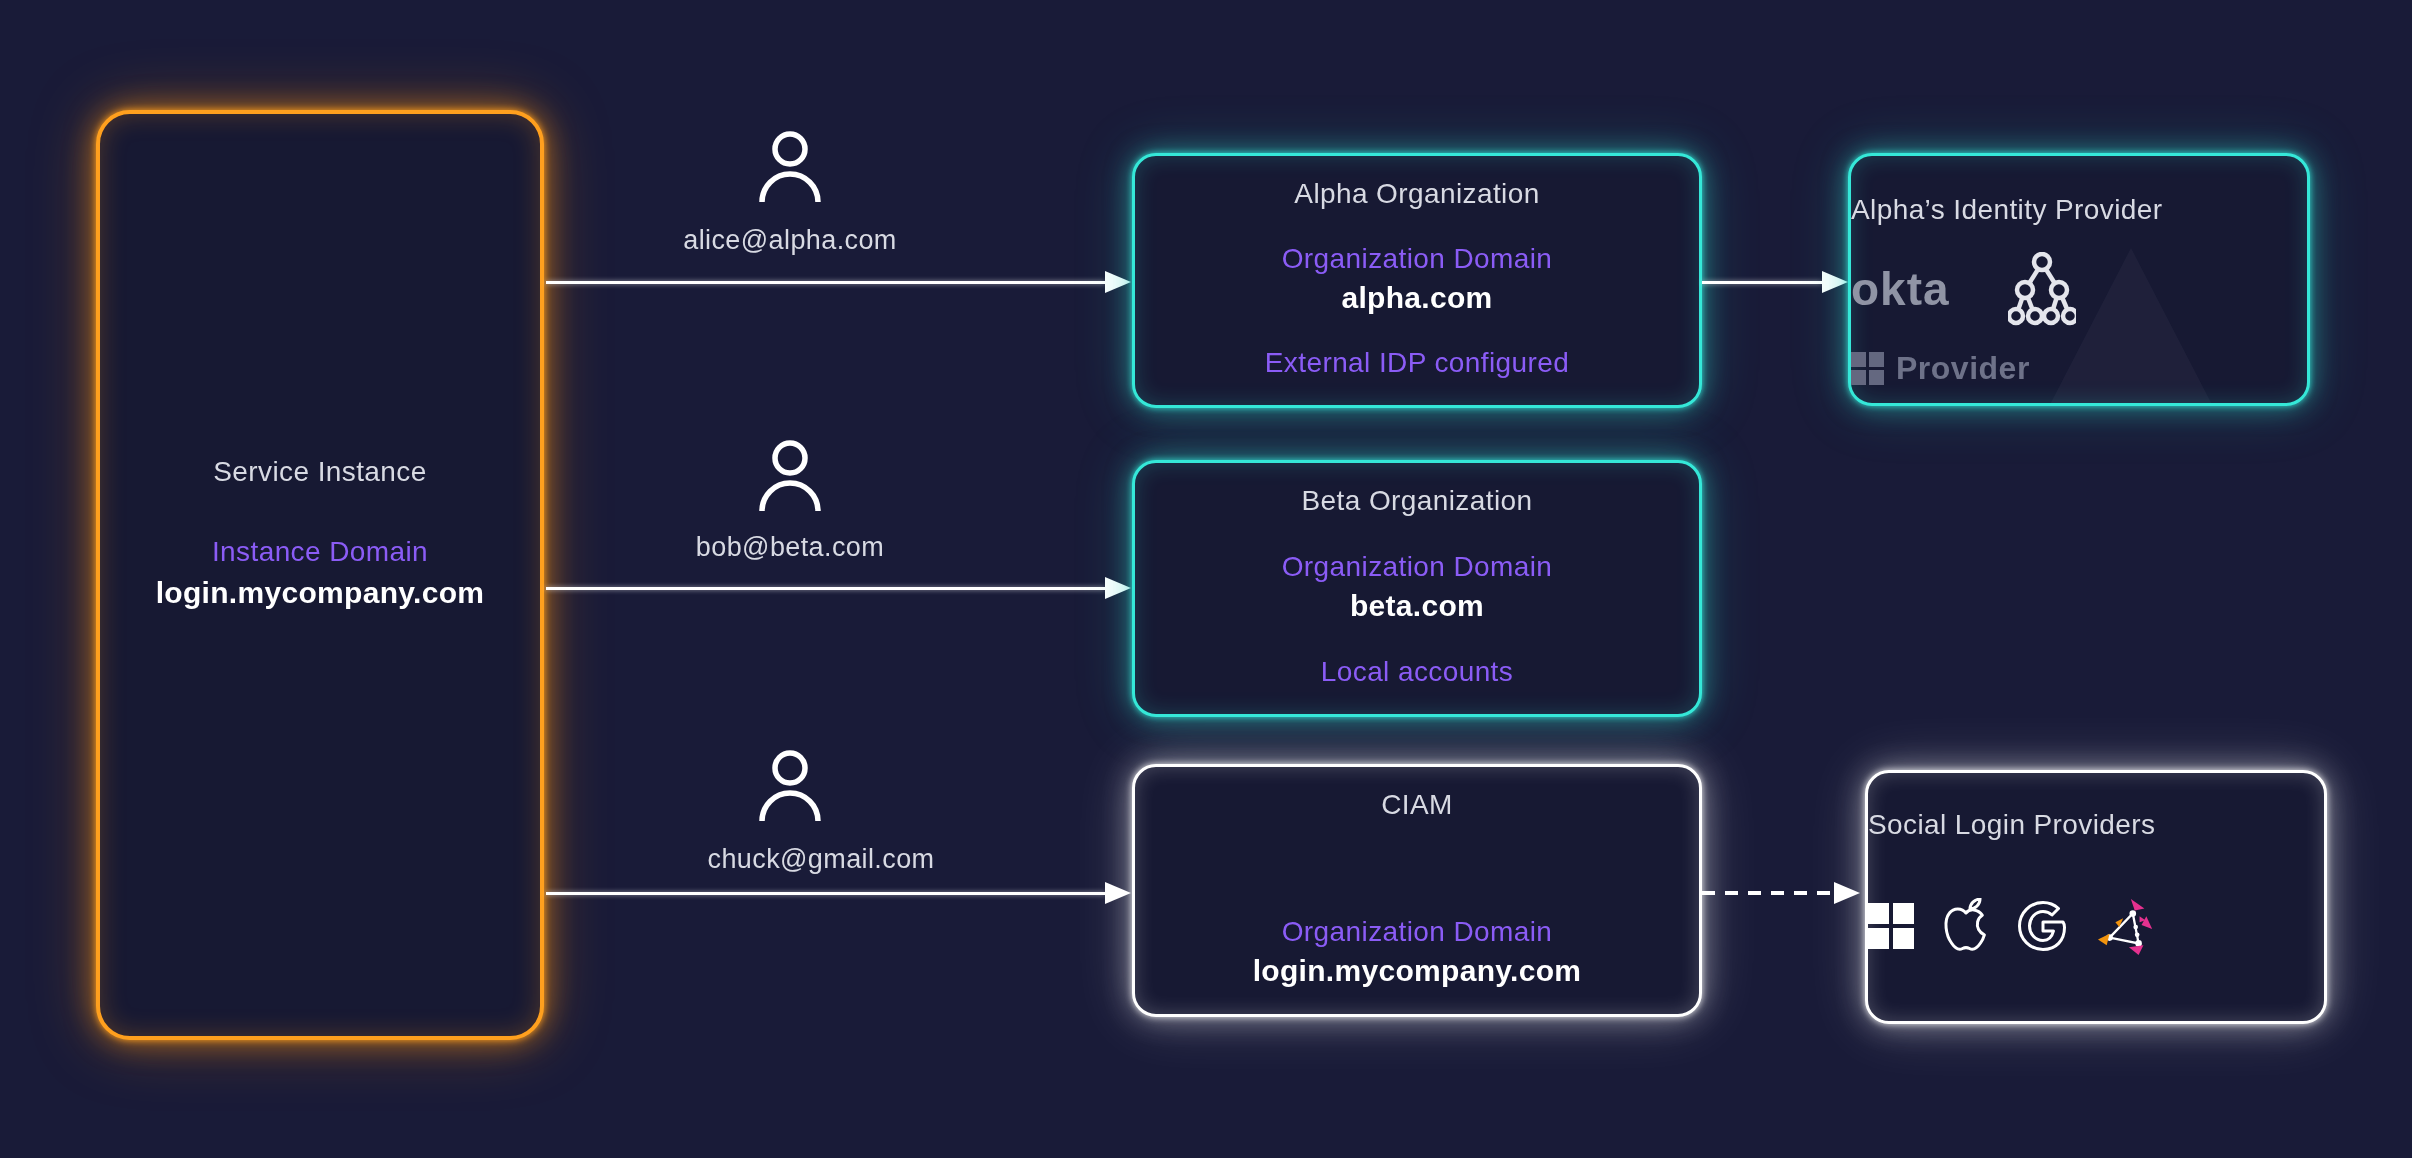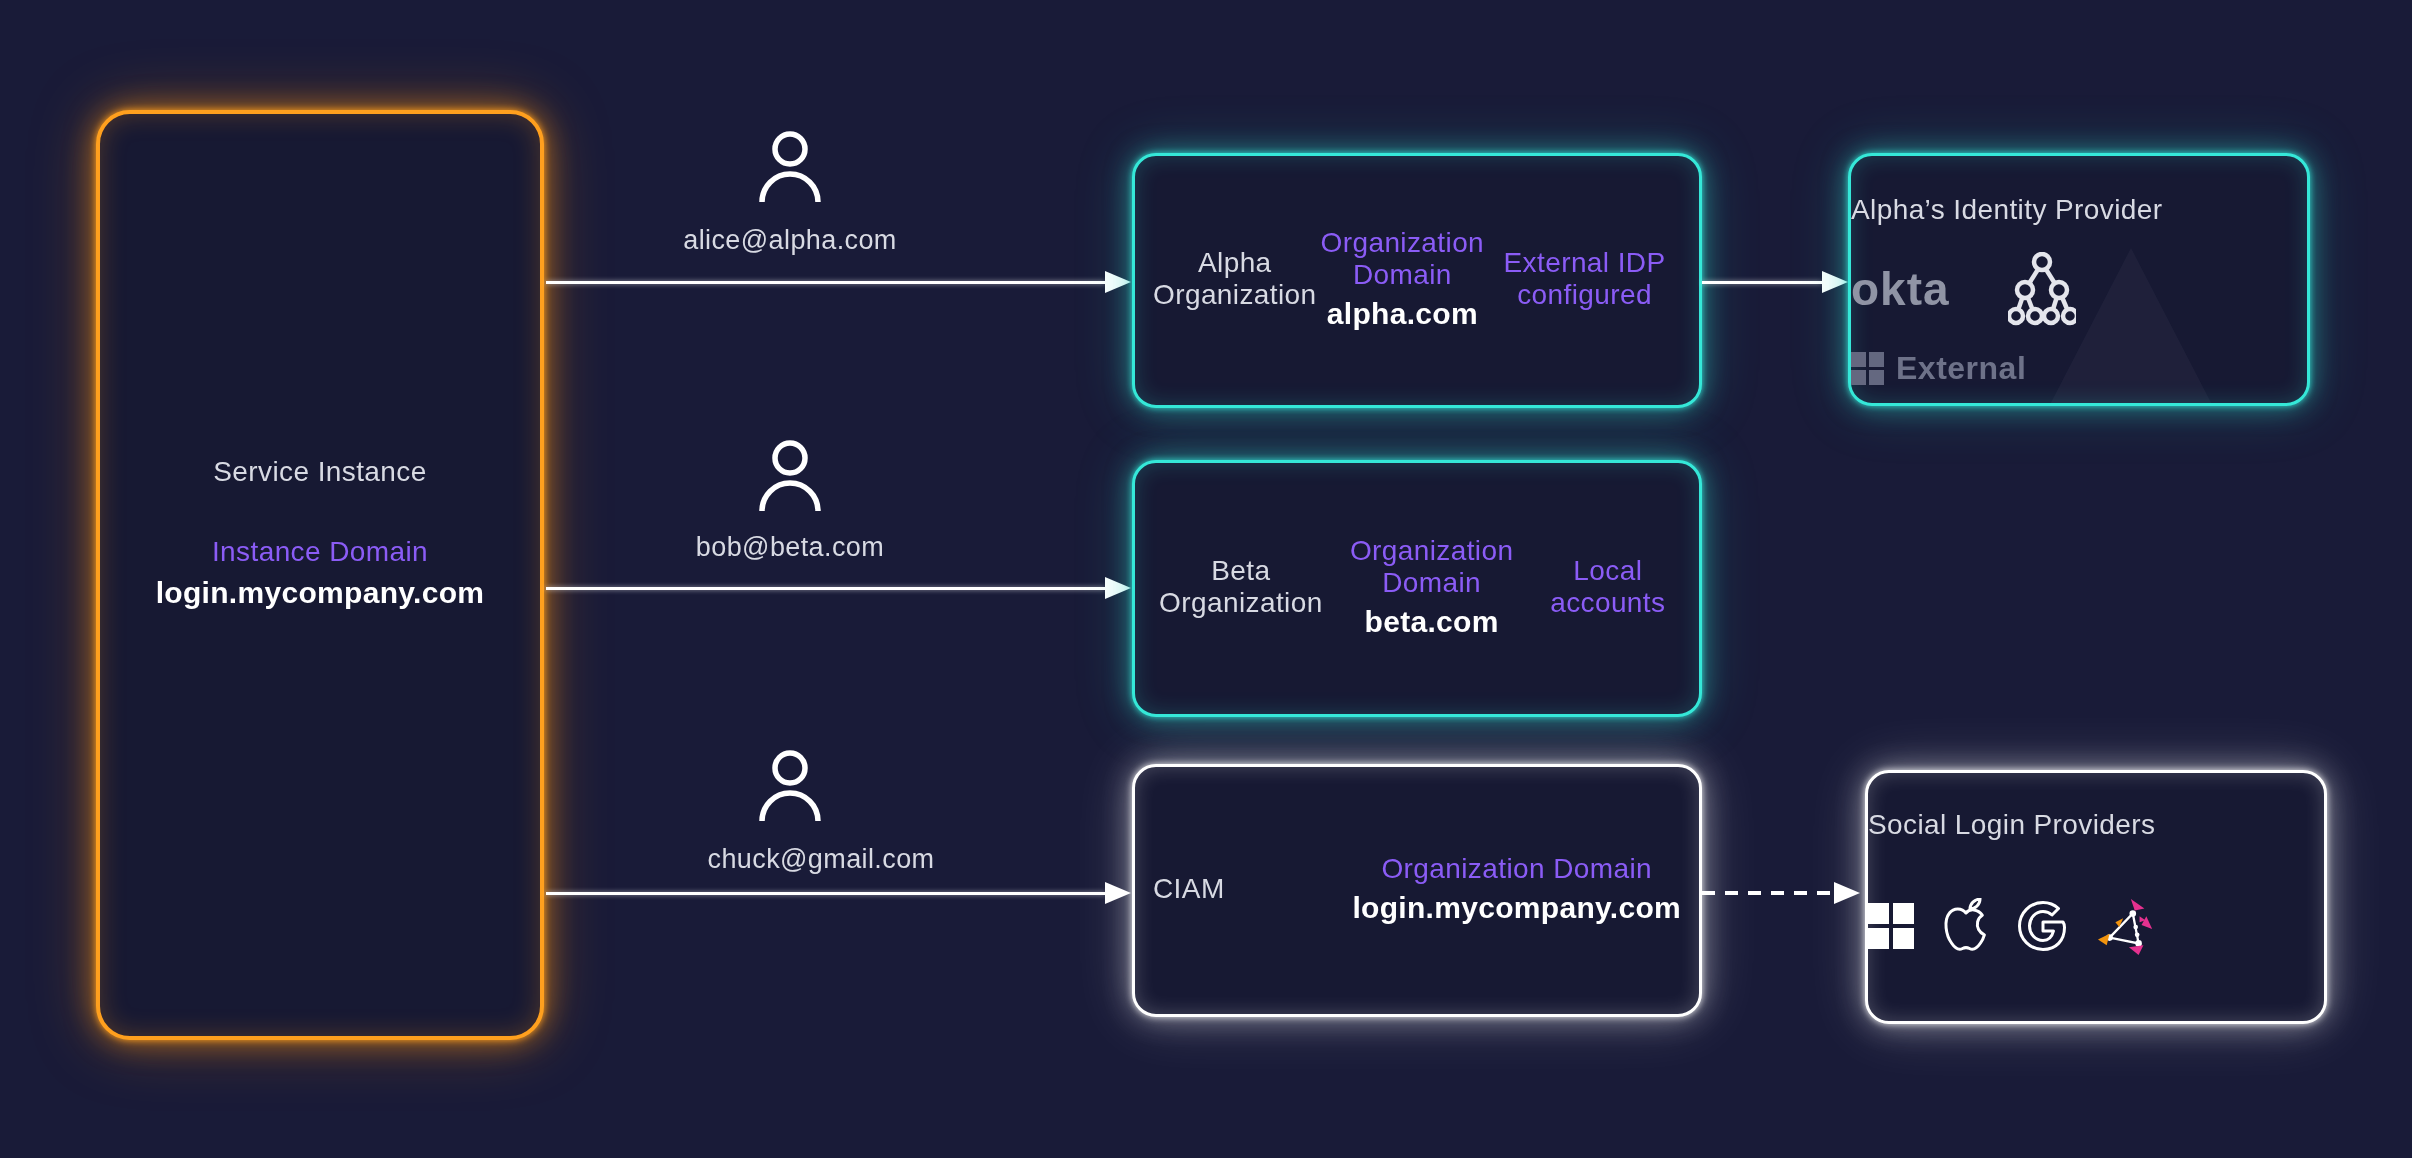--- a/index.html
+++ b/index.html
@@ -47,21 +47,21 @@
     position:absolute; inset:0;
     display:flex; flex-direction:column; align-items:center; justify-content:center;
     text-align:center; transform:translateY(-42px);
   }
   .sp-stack .gap1 { height:48px; }
   .sp-stack .gap2 { height:8px; }
 
   
   .org-content {
     position:absolute; inset:0;
-    display:flex; flex-direction:row; align-items:center; justify-content:space-between;
+    display:flex; flex-direction:column; justify-content:space-between;
     text-align:center; padding:22px 18px 26px 18px;
   }
   .org-mid { display:flex; flex-direction:column; align-items:center; }
   .org-mid .t-domain { margin-top:6px; }
 
   
   .arrow {
     position:absolute; height:22px;
     display:flex; align-items:center;
   }
@@ -225,21 +225,21 @@
         </svg>
       </div>
     </div>
     <div class="ms-row">
       <div class="ms-squares">
         <div></div>
           <div></div>
           <div></div>
           <div></div>
       </div>
-      <div class="ms-word">External</div>
+      <div class="ms-word">Provider</div>
     </div>
   </div>
 </div>
 
 <div class="gbox white" style="left:1865px; top:770px; width:462px; height:254px;">
   <div class="social-content">
     <div class="t-title social-title">Social Login Providers</div>
     <div class="social-icons">
       <div class="msq-white">
         <div></div>

